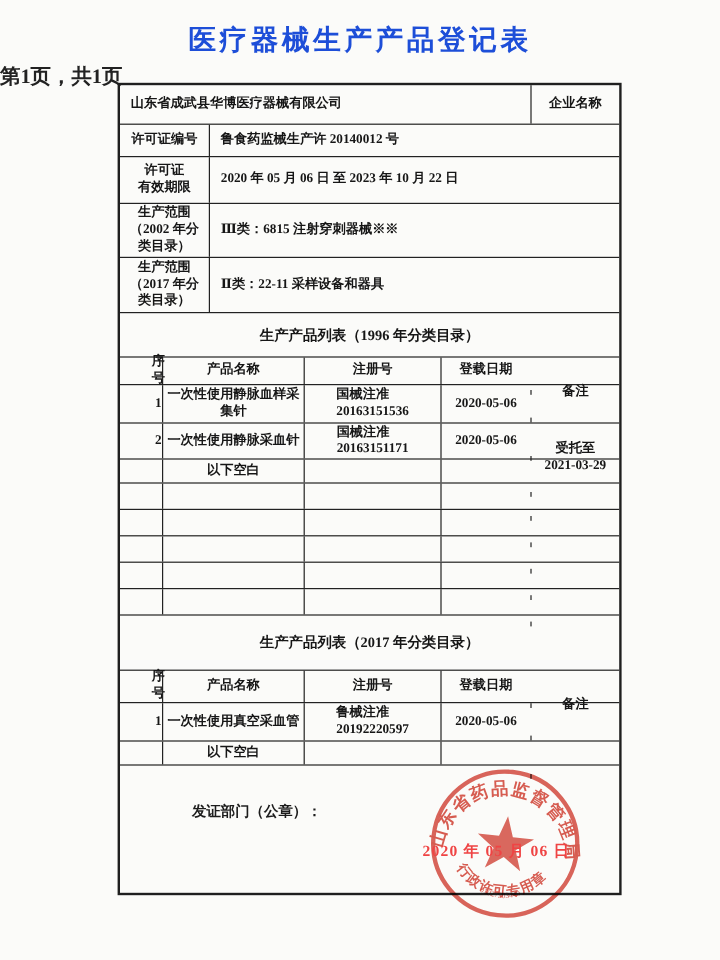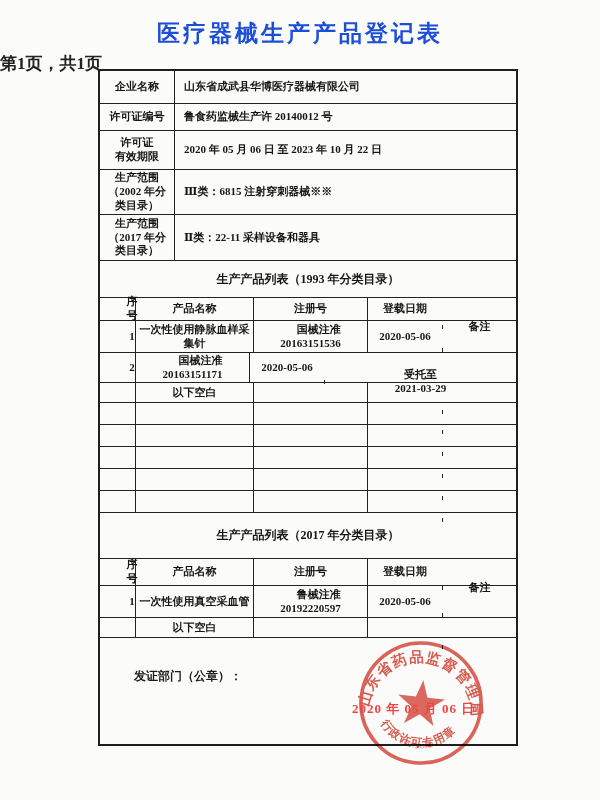--- a/index.html
+++ b/index.html
@@ -30,27 +30,27 @@
     padding:2px 3px;color:#161616;
   }
   .cell + .cell{border-left:1.5px solid #222;}
   .lbl{width:74px;justify-content:center;text-align:center;white-space:pre-line;flex:0 0 auto;}
   .val{flex:1 1 auto;padding-left:9px;}
   .heading-cell{
     width:100%;justify-content:center;text-align:center;font-size:12px;
   }
   .c-no{width:32px;flex:0 0 auto;justify-content:center;text-align:center;padding-left:32px;}
   .c-name{width:118px;flex:0 0 auto;justify-content:center;text-align:center;white-space:pre-line;}
-  .c-reg{width:114px;flex:0 0 auto;justify-content:center;text-align:right;white-space:pre-line;}
+  .c-reg{width:114px;flex:0 0 auto;justify-content:center;text-align:left;white-space:pre-line;}
   .c-date{width:75px;flex:0 0 auto;justify-content:center;text-align:center;}
   .c-note{flex:1 1 auto;justify-content:center;text-align:center;white-space:pre-line;margin-top:27px;}
   .hdr .cell{justify-content:center;text-align:center;font-size:11px;}
   .footer-cell{position:relative;width:100%;height:100%;}
   .issuer-label{
-    position:absolute;left:34px;top:30px;
+    position:absolute;left:60px;top:30px;
     font-size:12px;font-weight:bold;
   }
   .issue-date{
     position:absolute;left:252px;top:62px;
     font-size:13px;font-weight:bold;letter-spacing:1px;color:#ef4444;
     z-index:3;
   }
   .seal{
     position:absolute;left:356px;top:638px;width:130px;height:130px;
     z-index:2;opacity:.88;mix-blend-mode:multiply;
@@ -60,22 +60,22 @@
 </style>
 </head>
 <body>
 
 <div class="page-title">医疗器械生产产品登记表</div>
 <div class="page-info">第1页，共1页</div>
 
 <div class="doc-table">
 
   <div class="row" style="height:32px">
+    <div class="cell val">山东省成武县华博医疗器械有限公司</div>
     <div class="cell lbl">企业名称</div>
-    <div class="cell val">山东省成武县华博医疗器械有限公司</div>
   </div>
   <div class="row" style="height:27px">
     <div class="cell lbl">许可证编号</div>
     <div class="cell val">鲁食药监械生产许 20140012 号</div>
   </div>
   <div class="row" style="height:39px">
     <div class="cell lbl">许可证
 有效期限</div>
     <div class="cell val">2020 年 05 月 06 日  至 2023 年 10 月 22 日</div>
   </div>
@@ -86,21 +86,21 @@
     <div class="cell val">Ⅲ类：6815 注射穿刺器械※※</div>
   </div>
   <div class="row" style="height:46px">
     <div class="cell lbl">生产范围
 （2017 年分
 类目录）</div>
     <div class="cell val">Ⅱ类：22-11 采样设备和器具</div>
   </div>
 
   <div class="row" style="height:37px">
-    <div class="cell heading-cell">生产产品列表（1993 年分类目录）</div>
+    <div class="cell heading-cell">生产产品列表（1996 年分类目录）</div>
   </div>
 
   <div class="row hdr" style="height:23px">
     <div class="cell c-no">序号</div>
     <div class="cell c-name">产品名称</div>
     <div class="cell c-reg">注册号</div>
     <div class="cell c-date">登载日期</div>
     <div class="cell c-note">备注</div>
   </div>
 
@@ -108,20 +108,21 @@
     <div class="cell c-no">1</div>
     <div class="cell c-name">一次性使用静脉血样采
 集针</div>
     <div class="cell c-reg">国械注准
 20163151536</div>
     <div class="cell c-date">2020-05-06</div>
     <div class="cell c-note"></div>
   </div>
   <div class="row" style="height:30px">
     <div class="cell c-no">2</div>
+    <div class="cell c-name">一次性使用静脉采血针</div>
     <div class="cell c-reg">国械注准
 20163151171</div>
     <div class="cell c-date">2020-05-06</div>
     <div class="cell c-note">受托至
 2021-03-29</div>
   </div>
   <div class="row" style="height:20px">
     <div class="cell c-no"></div>
     <div class="cell c-name">以下空白</div>
     <div class="cell c-reg"></div>

